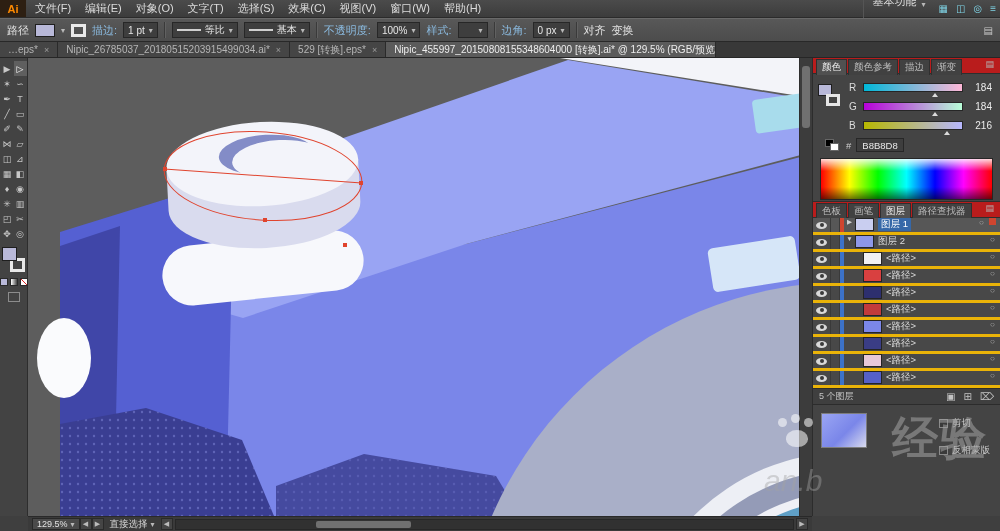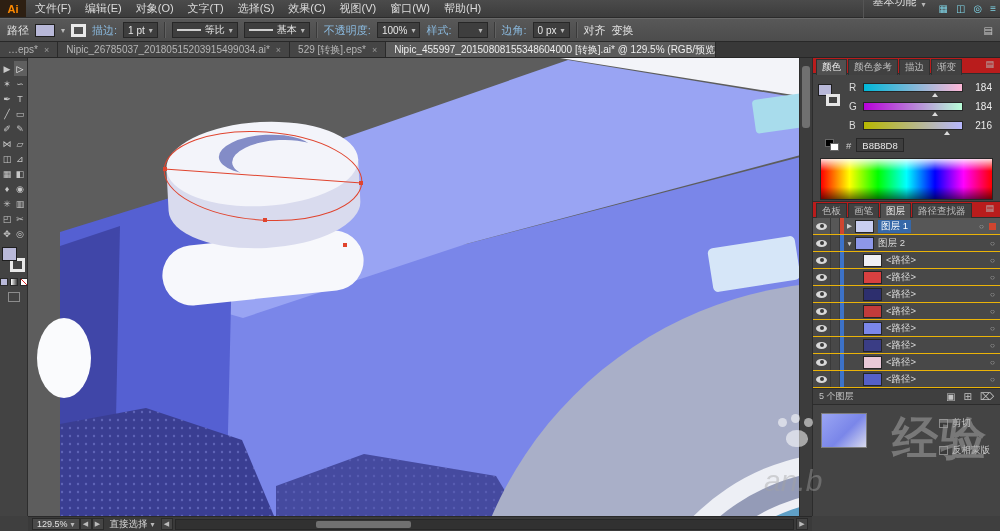--- a/index.html
+++ b/index.html
@@ -83,21 +83,21 @@
 .bw{position:relative;width:16px;height:12px}
 .bw .b{position:absolute;left:0;top:0;width:9px;height:8px;background:#000;border:1px solid #666}
 .bw .w{position:absolute;left:5px;top:4px;width:9px;height:8px;background:#fff;border:1px solid #666}
 .hexbox{background:#3e3e3e;border:1px solid #272727;height:14px;display:inline-flex;align-items:center;padding:0 5px;color:#e8e8e8;font-size:9.5px}
 .spectrum{margin:5px 7px 0;height:42px;border:1px solid #262626;cursor:crosshair;background:
  linear-gradient(to bottom,rgba(255,255,255,.85),rgba(255,255,255,0) 30%,rgba(0,0,0,0) 70%,rgba(0,0,0,.55)),
  linear-gradient(to right,#f00,#ff0,#0f0,#0ff,#00f,#f0f,#f00)}
 
 
 #layerlist{background:#474747}
-.lrow{height:17px;display:flex;align-items:center;background:#484848;border-bottom:1px solid #eab308;position:relative;cursor:pointer}
+.lrow{height:17px;display:flex;align-items:flex-start;background:#484848;border-bottom:3px solid #eab308;position:relative;cursor:pointer}
 .lrow.selected{background:#575757}
 .eyecol{width:18px;height:100%;display:flex;align-items:center;justify-content:center;border-right:1px solid #3a3a3a;cursor:pointer}
 .eyeball{width:11px;height:7px;background:#d9d9d9;border-radius:50%;position:relative;display:inline-block}
 .eyeball::after{content:"";position:absolute;left:3.5px;top:1.5px;width:4px;height:4px;border-radius:50%;background:#3a3a3a}
 .lockcol{width:9px;height:100%;border-right:1px solid #3a3a3a}
 .strip{width:4px;height:100%}
 .twirl{width:11px;font-size:6.5px;color:#cfcfcf;text-align:center}
 .lrow.child .twirl{width:19px}
 .thumb{width:19px;height:13px;border:1px solid #242424;margin-right:4px;flex:none}
 .lname{flex:1;color:#dcdcdc;font-size:9.5px;white-space:nowrap;overflow:hidden}

